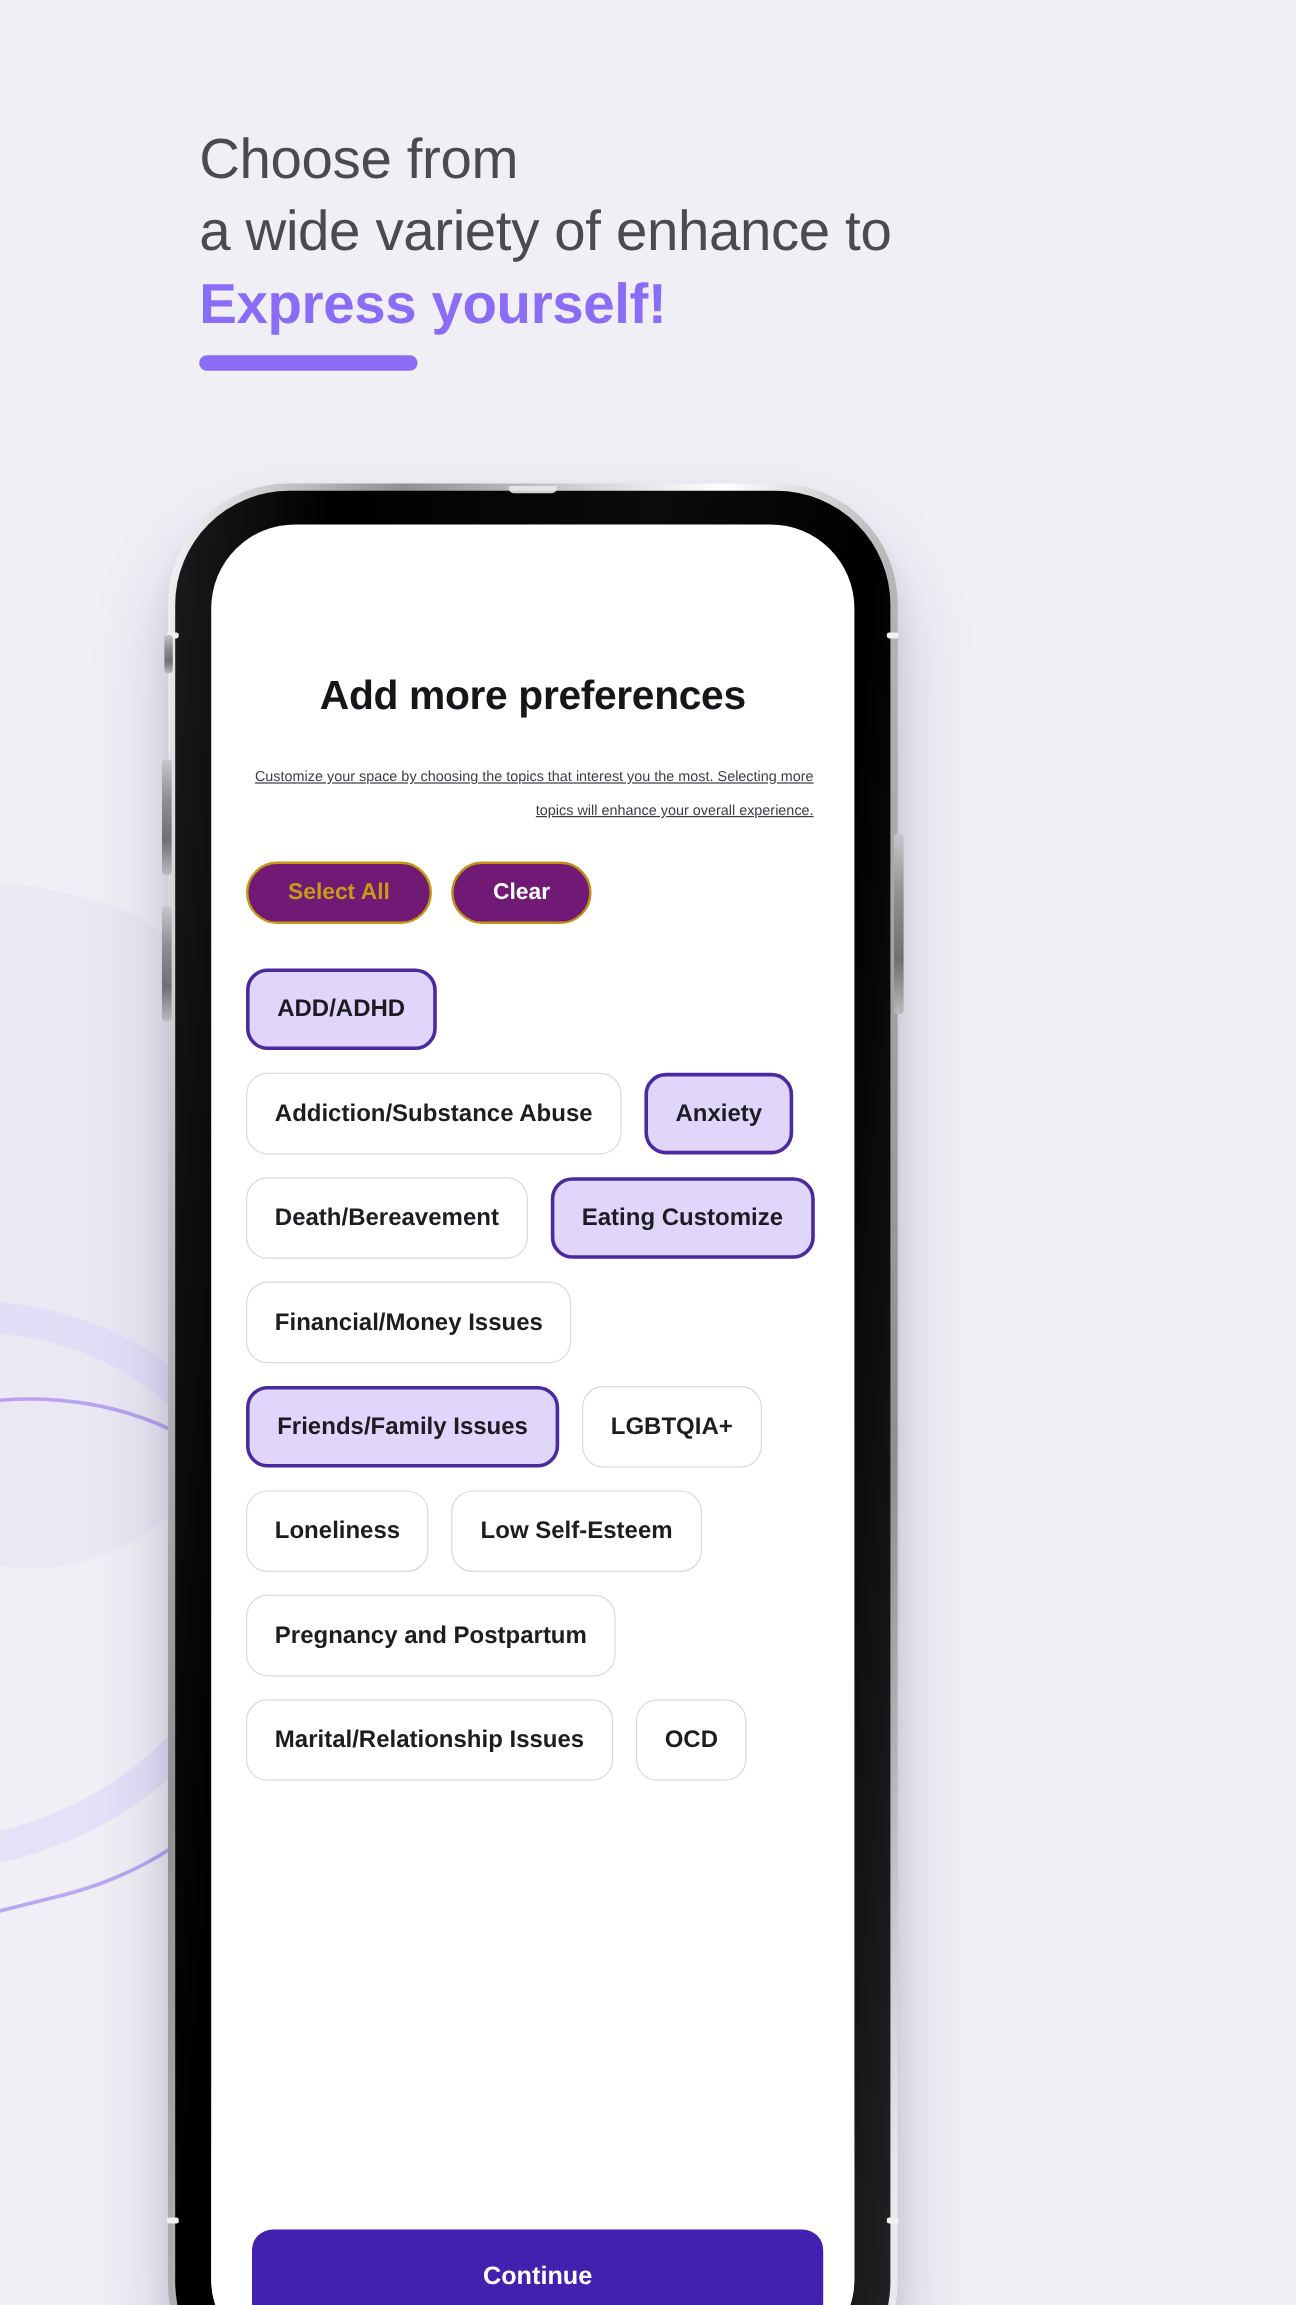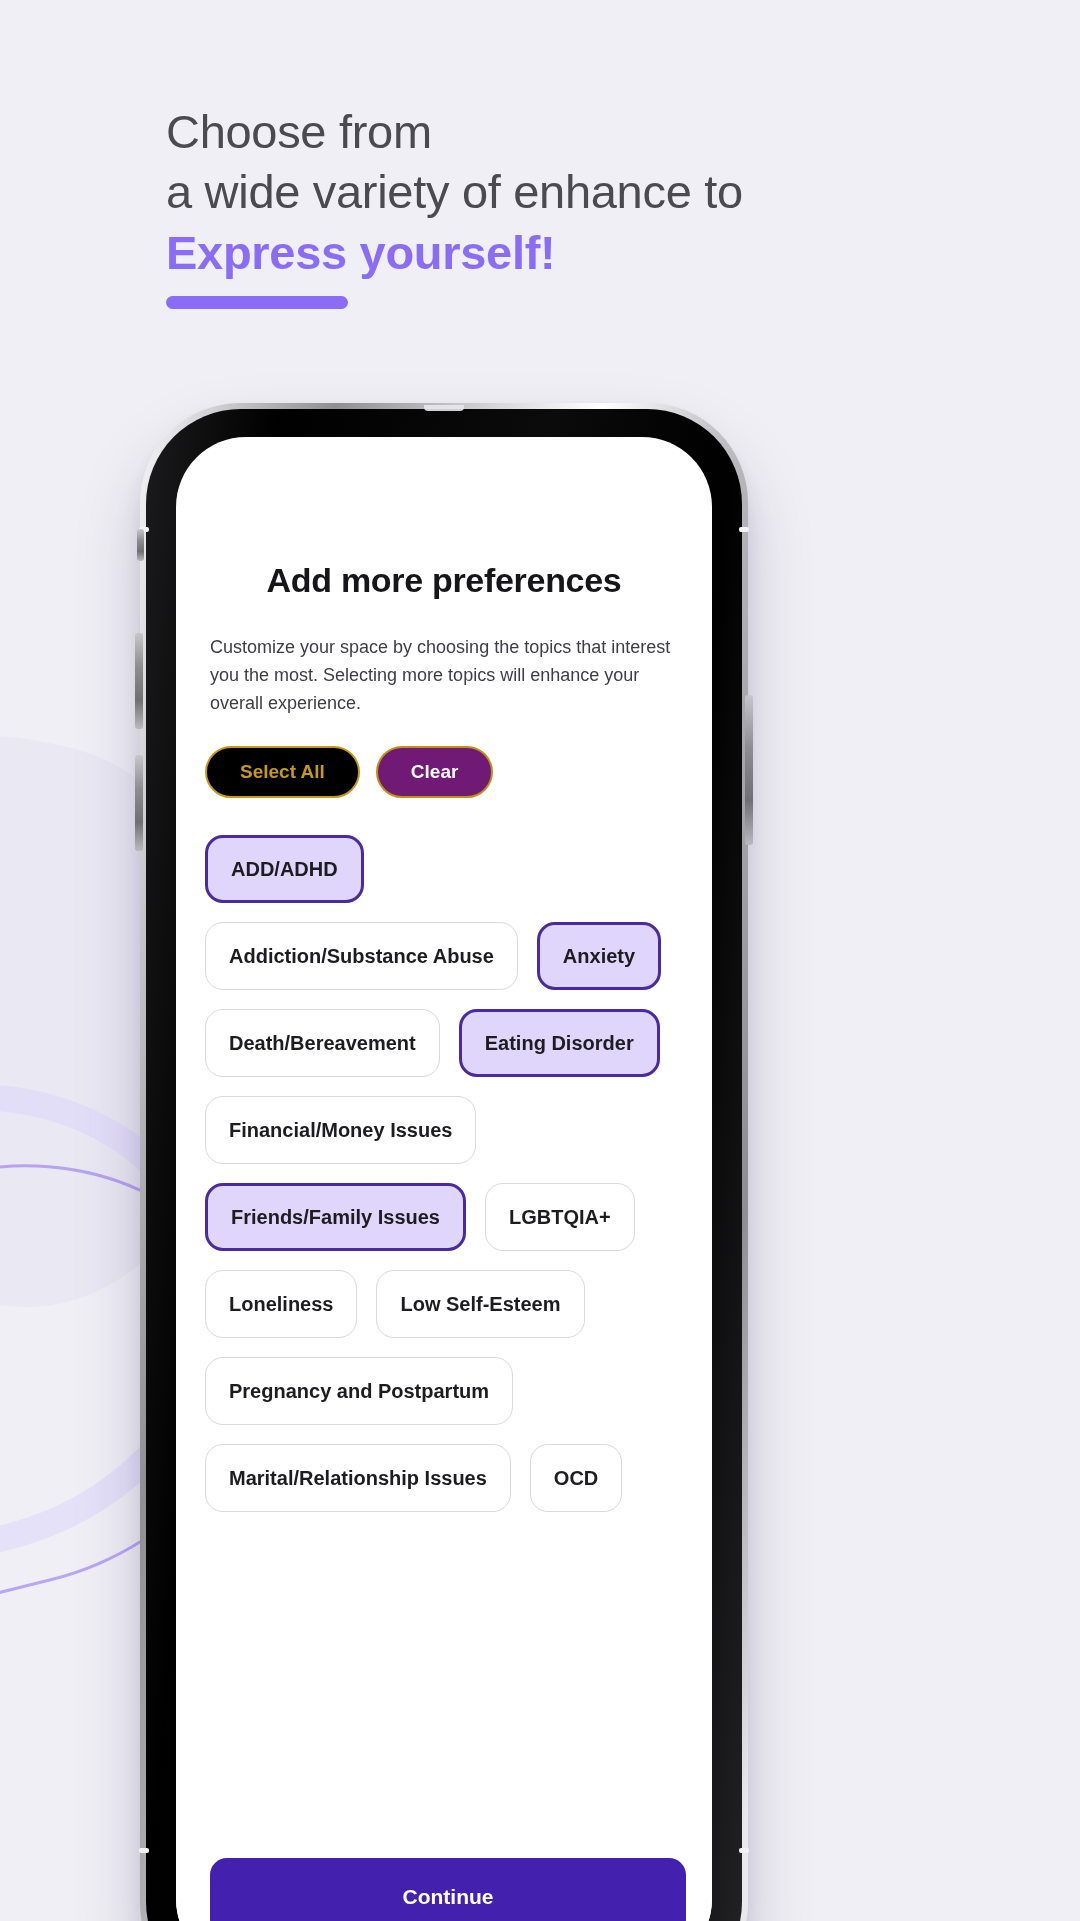--- a/index.html
+++ b/index.html
@@ -146,25 +146,26 @@
   .sc-title{
     margin-top:124px;
     text-align:center;
     font-size:34px;
     font-weight:700;
     color:#16161a;
     letter-spacing:-0.3px;
   }
   .sc-desc{
     margin-top:33px;
-    text-align:left;
-    font-size:18px;
+    text-align:right;
+    font-size:12px;
     line-height:28px;
     color:#3d3d45;
     padding:0 8px;
+    text-decoration:underline;
   }
 
   .action-row{
     margin-top:29px;
     display:flex;
     gap:16px;
     padding-left:3px;
   }
   .btn-pill{
     height:52px;
@@ -174,21 +175,21 @@
     justify-content:center;
     font-size:19px;
     font-weight:700;
     cursor:pointer;
     white-space:nowrap;
   }
   .btn-outline{
     padding:0 33px;
     border:2px solid #c59a15;
     color:#c59a15;
-    background:#000000;
+    background:#701a75;
   }
   .btn-solid{
     padding:0 33px;
     background:#701a75;
     color:#ffffff;
     border:2px solid #c09116;
   }
 
   .chips{
     margin-top:37px;
@@ -288,21 +289,21 @@
         <div class="action-row">
           <div class="btn-pill btn-outline">Select All</div>
           <div class="btn-pill btn-solid">Clear</div>
         </div>
 
         <div class="chips" id="chip-list">
             <div class="chip sel">ADD/ADHD</div>
             <div class="chip">Addiction/Substance Abuse</div>
             <div class="chip sel">Anxiety</div>
             <div class="chip">Death/Bereavement</div>
-            <div class="chip sel">Eating Disorder</div>
+            <div class="chip sel">Eating Customize</div>
             <div class="chip">Financial/Money Issues</div>
             <div class="chip sel">Friends/Family Issues</div>
             <div class="chip">LGBTQIA+</div>
             <div class="chip">Loneliness</div>
             <div class="chip">Low Self-Esteem</div>
             <div class="chip">Pregnancy and Postpartum</div>
             <div class="chip">Marital/Relationship Issues</div>
             <div class="chip">OCD</div>
           </div>
       </div>

